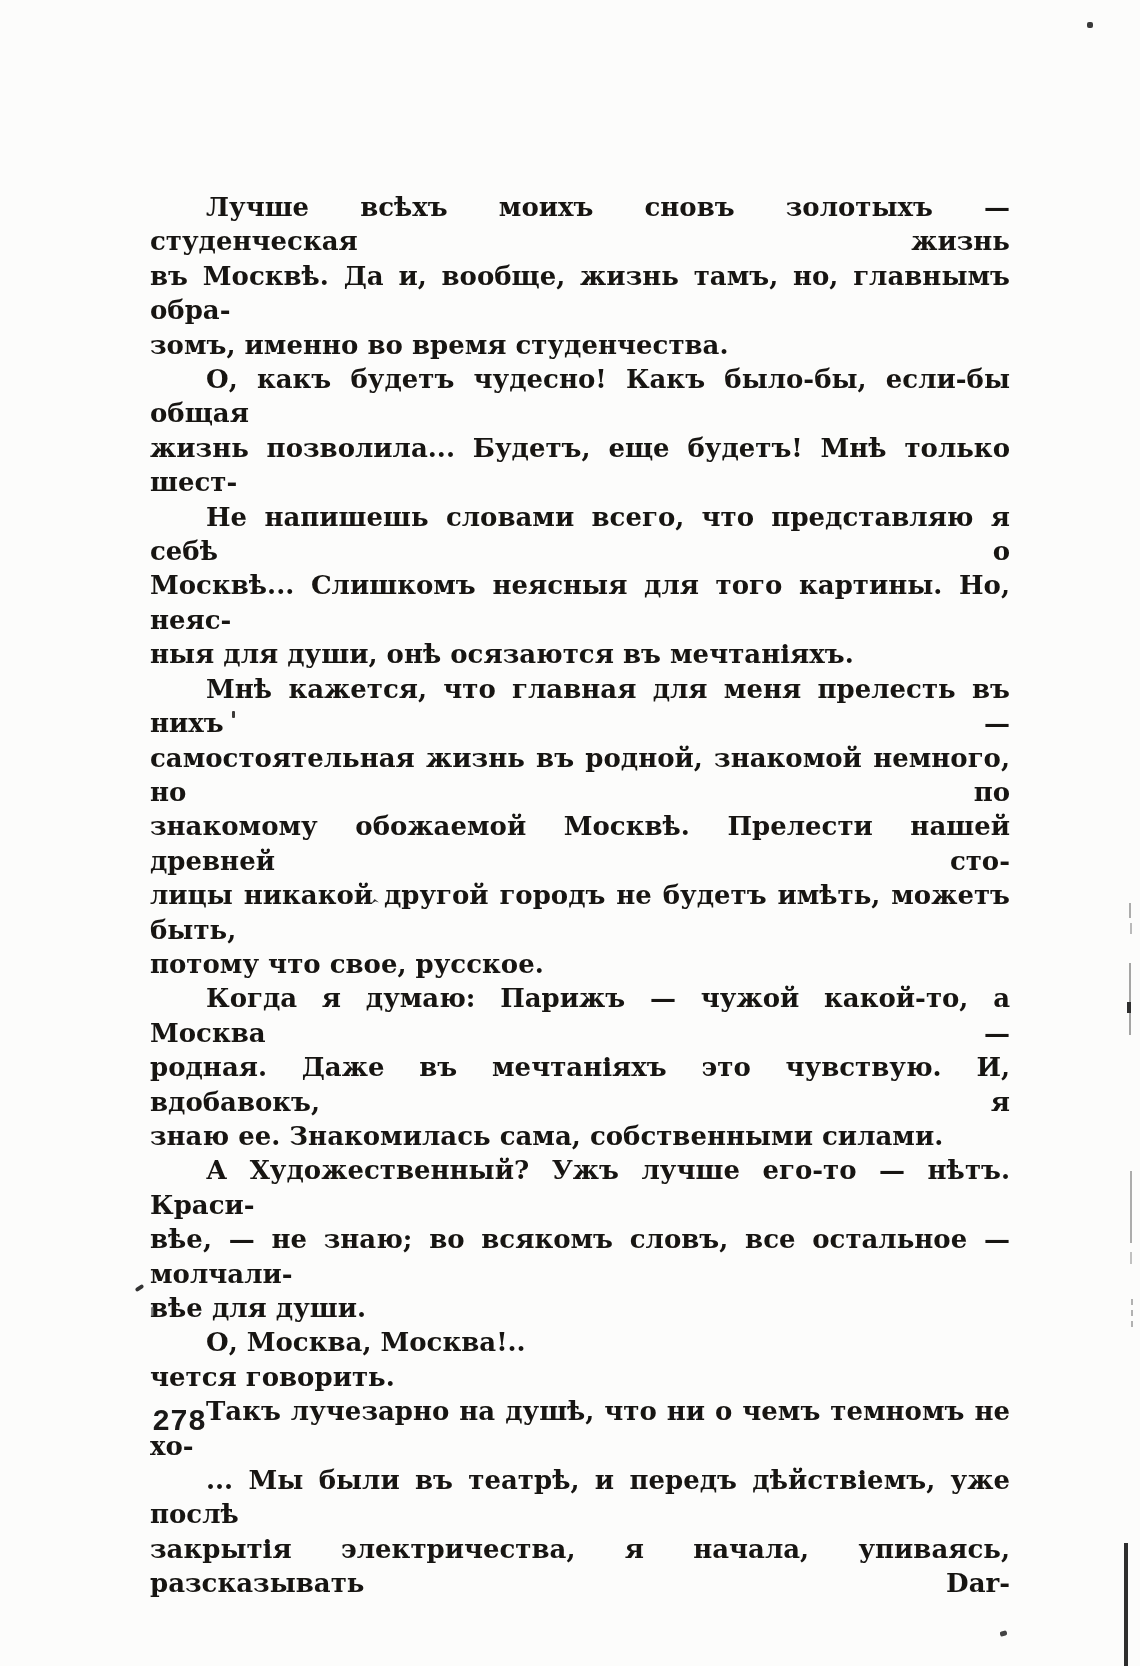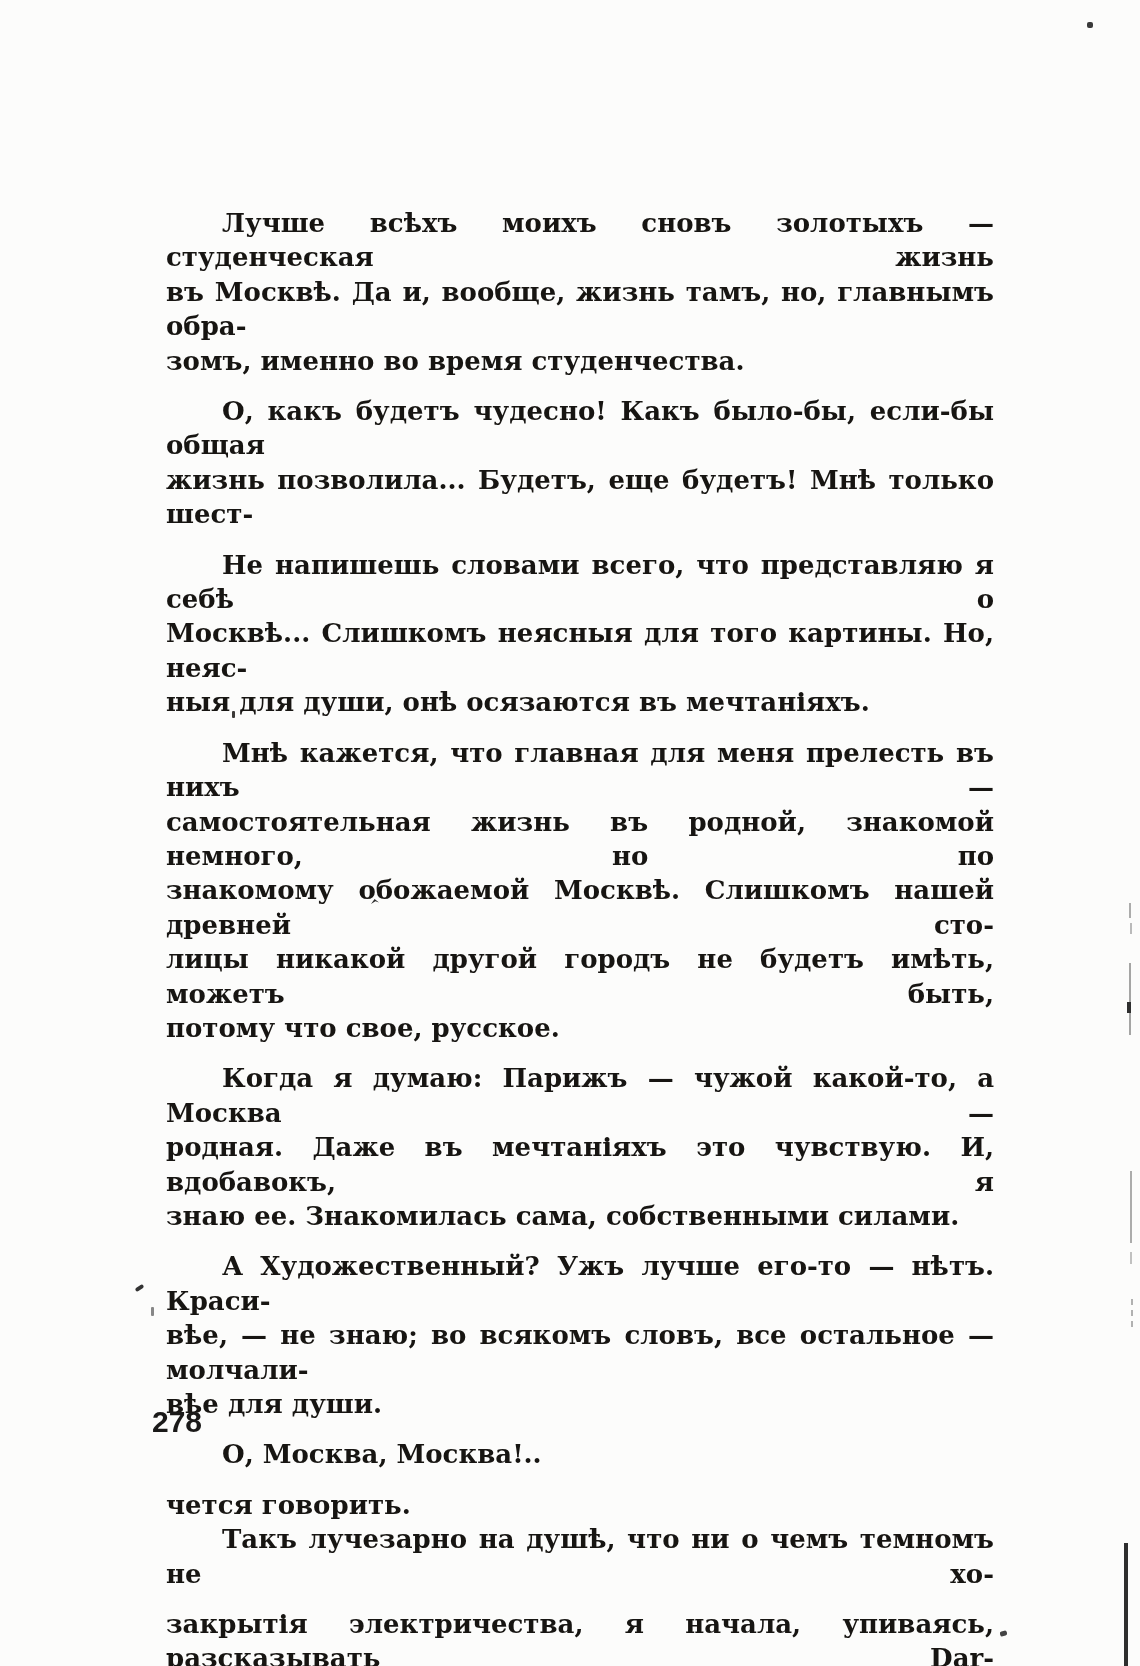--- a/index.html
+++ b/index.html
@@ -7,27 +7,27 @@
   .page{
     position:relative;width:1140px;height:1666px;overflow:hidden;
     background:#fcfcfb;color:#161514;
   }
   .textblock{
     position:absolute;left:150px;top:190px;width:860px;
     font-family:"DejaVu Serif",serif;font-weight:700;
     font-size:26px;line-height:34.4px;
     color:#171512;
   }
-  .para{margin:16px;padding:0;}
+  .para{margin:0;padding:0;}
   .ln{display:block;white-space:normal;}
   .j{text-align:justify;text-align-last:justify;-moz-text-align-last:justify;}
   .ind{text-indent:56px;}
   .pagenum{
     position:absolute;left:152px;top:1405px;
-    font-family:Liberation Sans, sans-serif;font-weight:700;font-size:30px;color:#1a1918;
+    font-family:Liberation Mono, monospace;font-weight:700;font-size:30px;color:#1a1918;
   }
   
   .mark{position:absolute;background:#6a6a6a;}
   .m1{left:1129px;top:903px;width:2px;height:15px;opacity:.55;}
   .m2{left:1130px;top:923px;width:2px;height:11px;opacity:.45;}
   .m3{left:1129px;top:963px;width:2px;height:72px;opacity:.6;}
   .m3b{left:1127px;top:1002px;width:4px;height:11px;background:#2f2f2f;}
   .m4{left:1130px;top:1171px;width:2px;height:72px;opacity:.55;}
   .m5{left:1130px;top:1252px;width:2px;height:12px;opacity:.4;}
   .m6{left:1131px;top:1299px;width:2px;height:33px;opacity:.45;
@@ -61,21 +61,21 @@
 
     <p class="para">
       <span class="ln j ind">Не напишешь словами всего, что представляю я себѣ о</span>
       <span class="ln j">Москвѣ... Слишкомъ неясныя для того картины. Но, неяс-</span>
       <span class="ln">ныя для души, онѣ осязаются въ мечтаніяхъ.</span>
     </p>
 
     <p class="para">
       <span class="ln j ind">Мнѣ кажется, что главная для меня прелесть въ нихъ —</span>
       <span class="ln j">самостоятельная жизнь въ родной, знакомой немного, но по</span>
-      <span class="ln j">знакомому обожаемой Москвѣ. Слишкомъ нашей древней сто-</span>
+      <span class="ln j">знакомому обожаемой Москвѣ. Прелести нашей древней сто-</span>
       <span class="ln j">лицы никакой другой городъ не будетъ имѣть, можетъ быть,</span>
       <span class="ln">потому что свое, русское.</span>
     </p>
 
     <p class="para">
       <span class="ln j ind">Когда я думаю: Парижъ — чужой какой-то, а Москва —</span>
       <span class="ln j">родная. Даже въ мечтаніяхъ это чувствую. И, вдобавокъ, я</span>
       <span class="ln">знаю ее. Знакомилась сама, собственными силами.</span>
     </p>
 
@@ -88,20 +88,21 @@
     <p class="para">
       <span class="ln ind">О, Москва, Москва!..</span>
     </p>
 
     <p class="para">
       <span class="ln">чется говорить.</span>
       <span class="ln j ind">Такъ лучезарно на душѣ, что ни о чемъ темномъ не хо-</span>
     </p>
 
     <p class="para">
+      <span class="ln j ind">... Мы были въ театрѣ, и передъ дѣйствіемъ, уже послѣ</span>
       <span class="ln j">закрытія электричества, я начала, упиваясь, разсказывать Dar-</span>
 
     </p>
 
   </div>
 
   <div class="pagenum">278</div>
 
   <div class="mark m1"></div>
   <div class="mark m2"></div>

